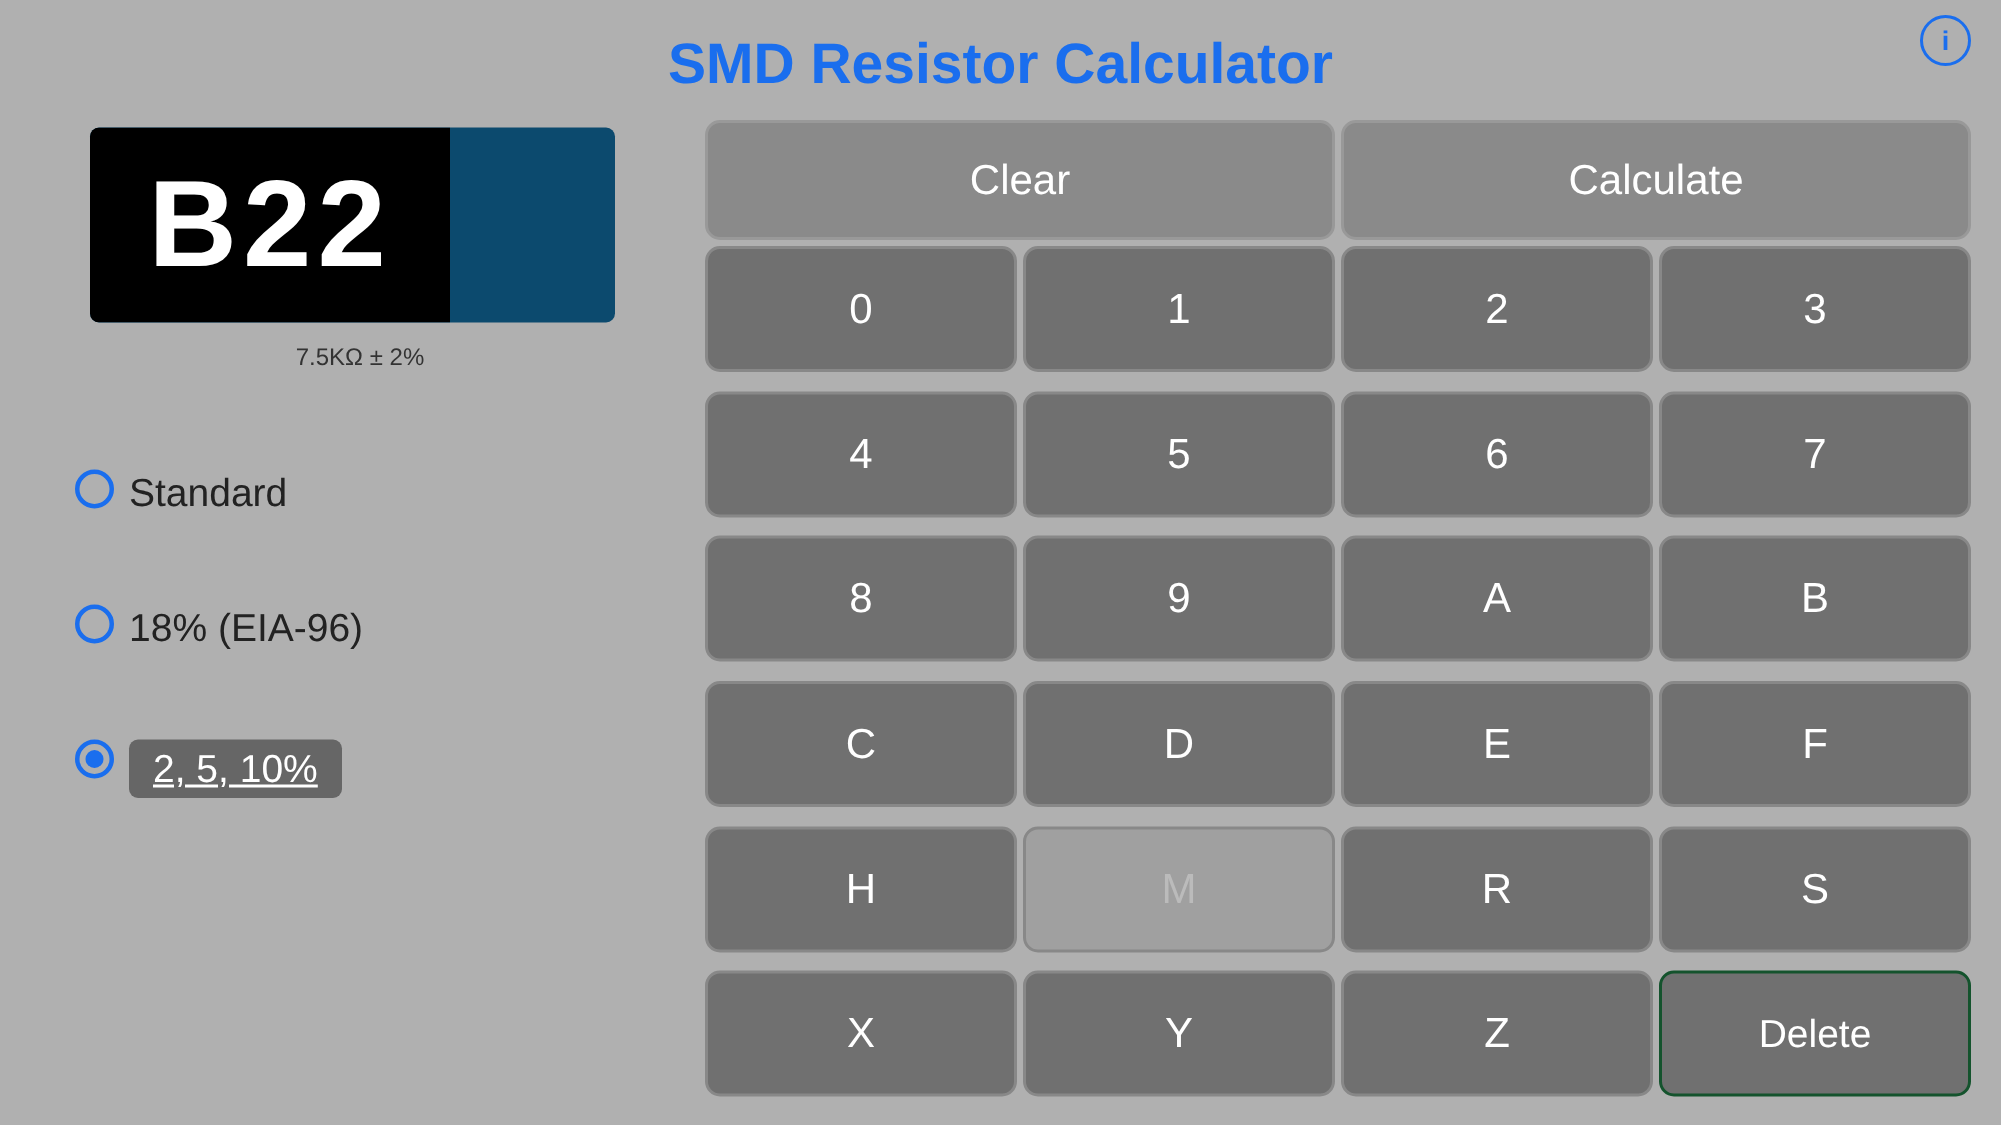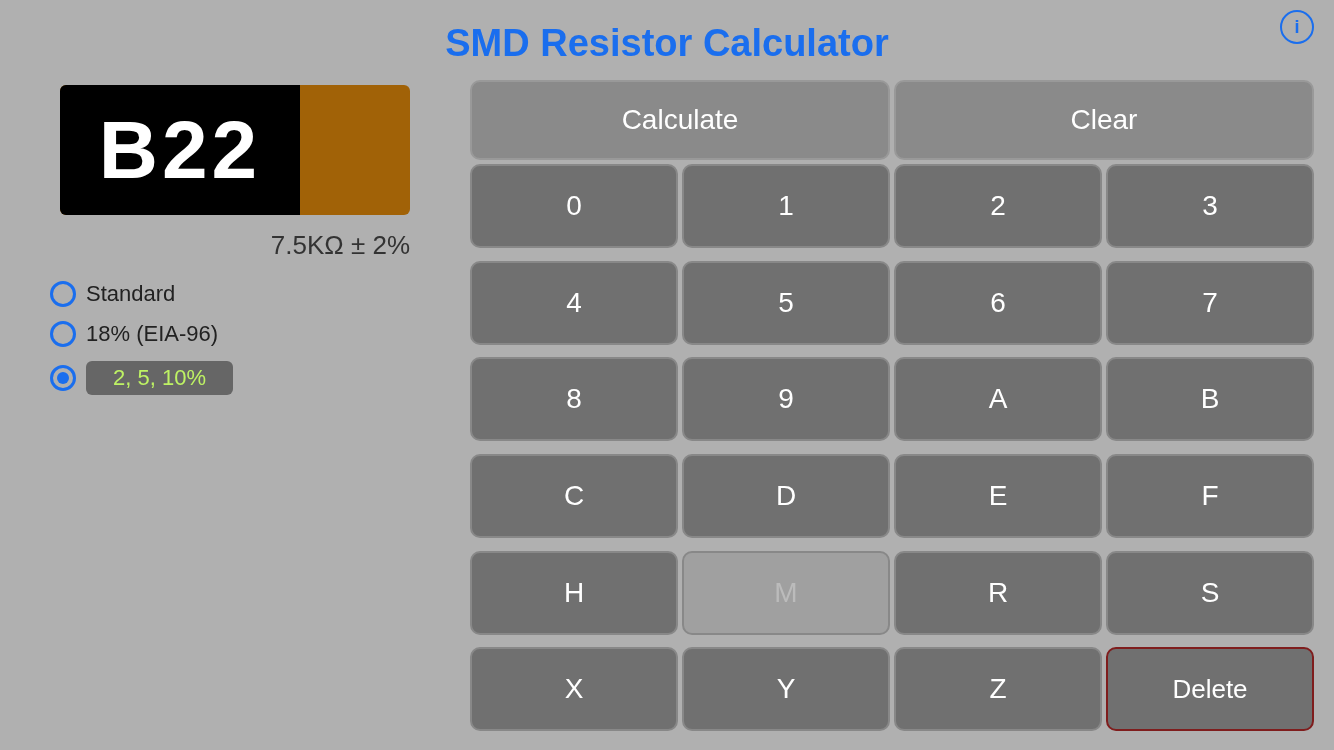--- a/index.html
+++ b/index.html
@@ -66,21 +66,21 @@
       flex-direction: column;
       align-items: center;
       width: 430px;
       gap: 10px;
       padding-top: 5px;
     }
 
     #resistor-display {
       width: 350px;
       height: 130px;
-      background: #a16207;
+      background: #0c4a6e;
       border-radius: 6px;
       display: flex;
       align-items: center;
       justify-content: flex-start;
       padding: 0;
       overflow: hidden;
     }
 
     #resistor-code-box {
       background: #000;
@@ -92,44 +92,45 @@
     }
 
     #resistor-code {
       font-size: 82px;
       font-weight: bold;
       color: #fff;
       letter-spacing: 4px;
     }
 
     #resistor-value {
-      font-size: 26px;
+      font-size: 16px;
       color: #333;
       font-weight: normal;
       margin-top: 5px;
       width: 350px;
-      text-align: right;
+      text-align: center;
       padding-left: 10px;
     }
 
     #radio-group {
       display: flex;
       flex-direction: column;
       gap: 14px;
       align-self: flex-start;
       padding-left: 30px;
       margin-top: 10px;
     }
 
     .radio-item {
       display: flex;
-      align-items: center;
+      align-items: flex-start;
       gap: 10px;
-      font-size: 22px;
+      font-size: 26px;
       color: #222;
+      margin-top: 45px;
     }
 
     .radio-circle {
       width: 26px;
       height: 26px;
       border-radius: 50%;
       border: 3px solid #1a6eee;
       background: transparent;
       display: flex;
       align-items: center;
@@ -148,23 +149,24 @@
       border-radius: 50%;
       background: #1a6eee;
     }
 
     .radio-label {
       color: #222;
     }
 
     .radio-label.highlighted {
       background: #666;
-      color: #bef264;
-      padding: 4px 27px;
+      color: #ffffff;
+      padding: 4px 16px;
       border-radius: 6px;
+      text-decoration: underline;
     }
 
     
     #right-panel {
       flex: 1;
       display: flex;
       flex-direction: column;
       gap: 4px;
     }
 
@@ -211,21 +213,21 @@
     }
 
     .btn-key.disabled {
       background: #a0a0a0;
       color: #bbb;
       cursor: default;
     }
 
     .btn-delete {
       background: #707070;
-      border: 2px solid #7f1d1d;
+      border: 2px solid #14532d;
       border-radius: 10px;
       color: #fff;
       font-size: 26px;
       font-weight: normal;
       cursor: pointer;
       display: flex;
       align-items: center;
       justify-content: center;
       height: 84px;
     }
@@ -264,22 +266,22 @@
           <div class="radio-circle selected"></div>
           <span class="radio-label highlighted">2, 5, 10%</span>
         </div>
       </div>
 
   </div>
 
   <div id="right-panel">
 
     <div id="action-row">
+      <button class="btn-action">Clear</button>
       <button class="btn-action">Calculate</button>
-      <button class="btn-action">Clear</button>
     </div>
 
     <div id="keypad-grid">
 
     <button class="btn-key">0</button>
         <button class="btn-key">1</button>
         <button class="btn-key">2</button>
         <button class="btn-key">3</button>
         <button class="btn-key">4</button>
         <button class="btn-key">5</button>

